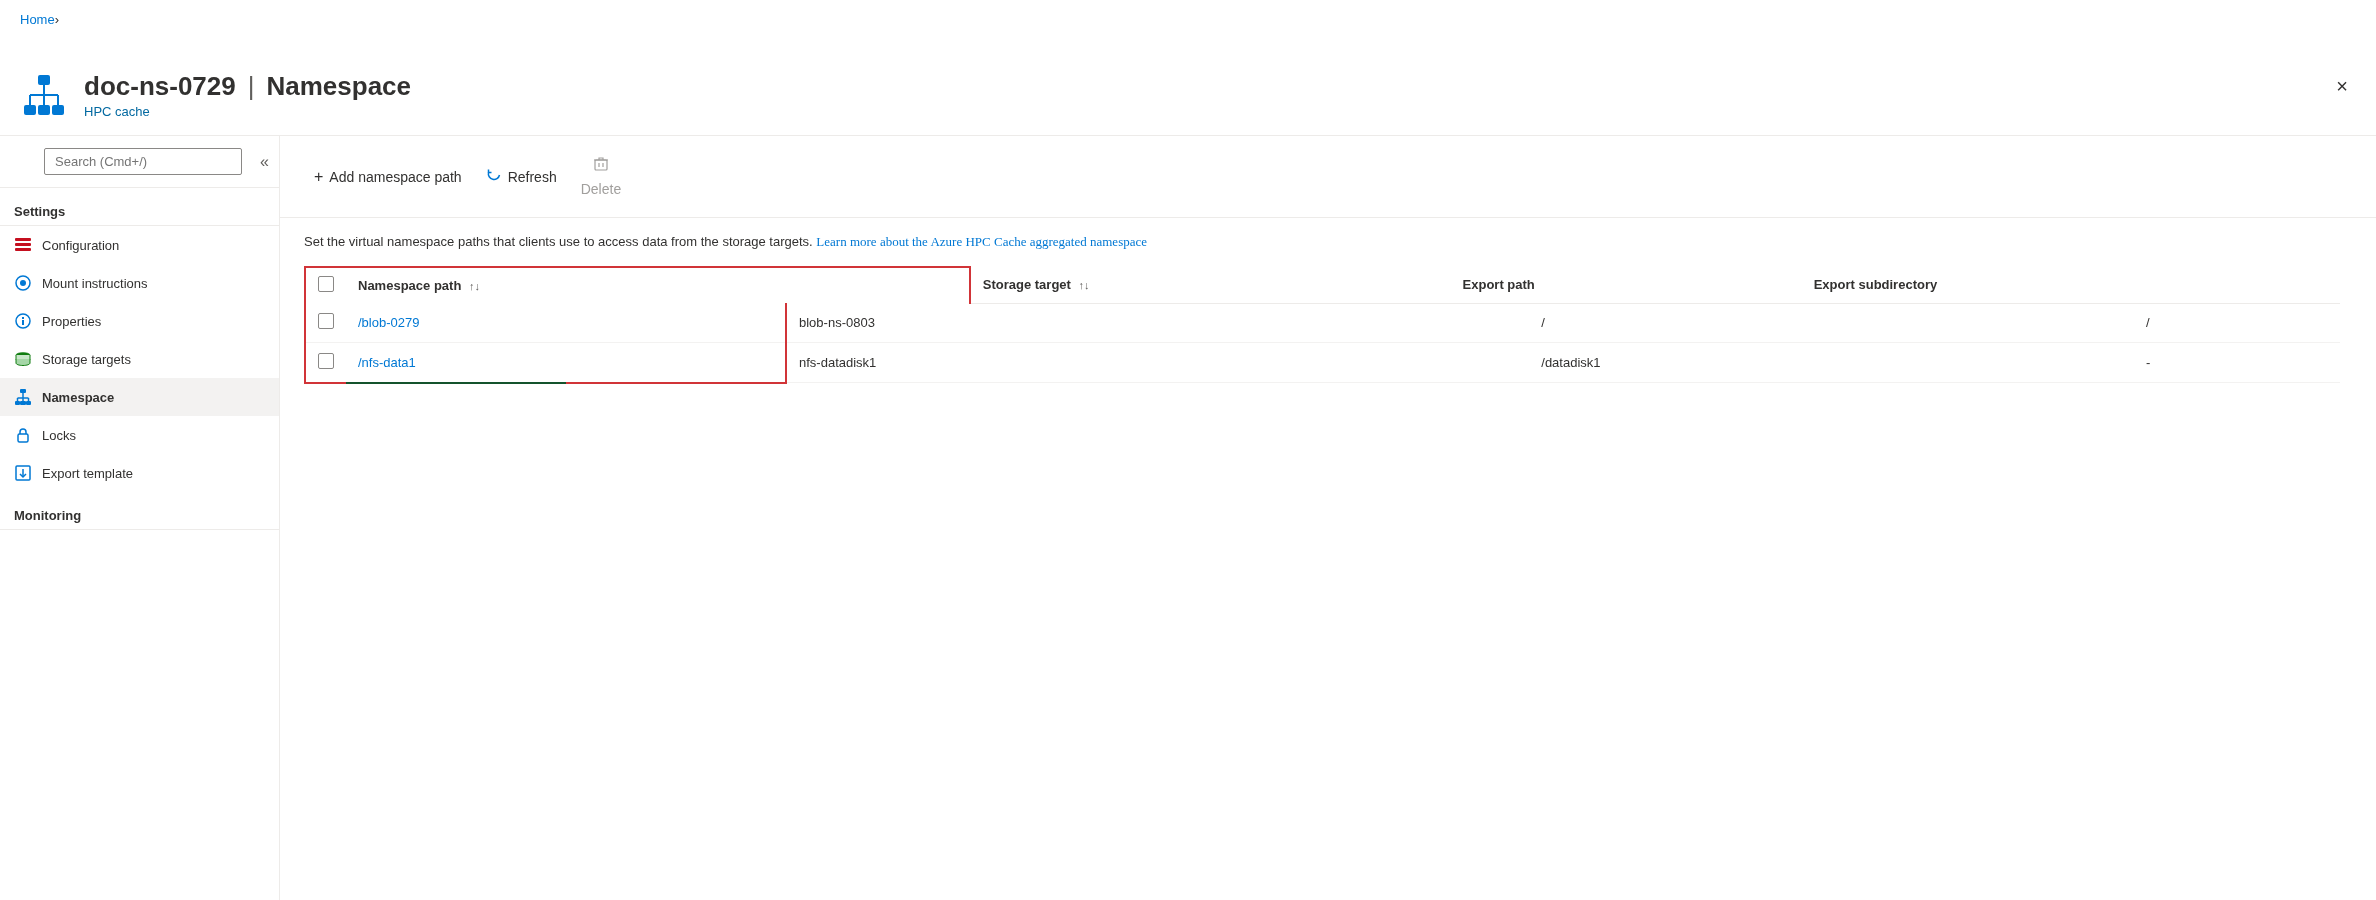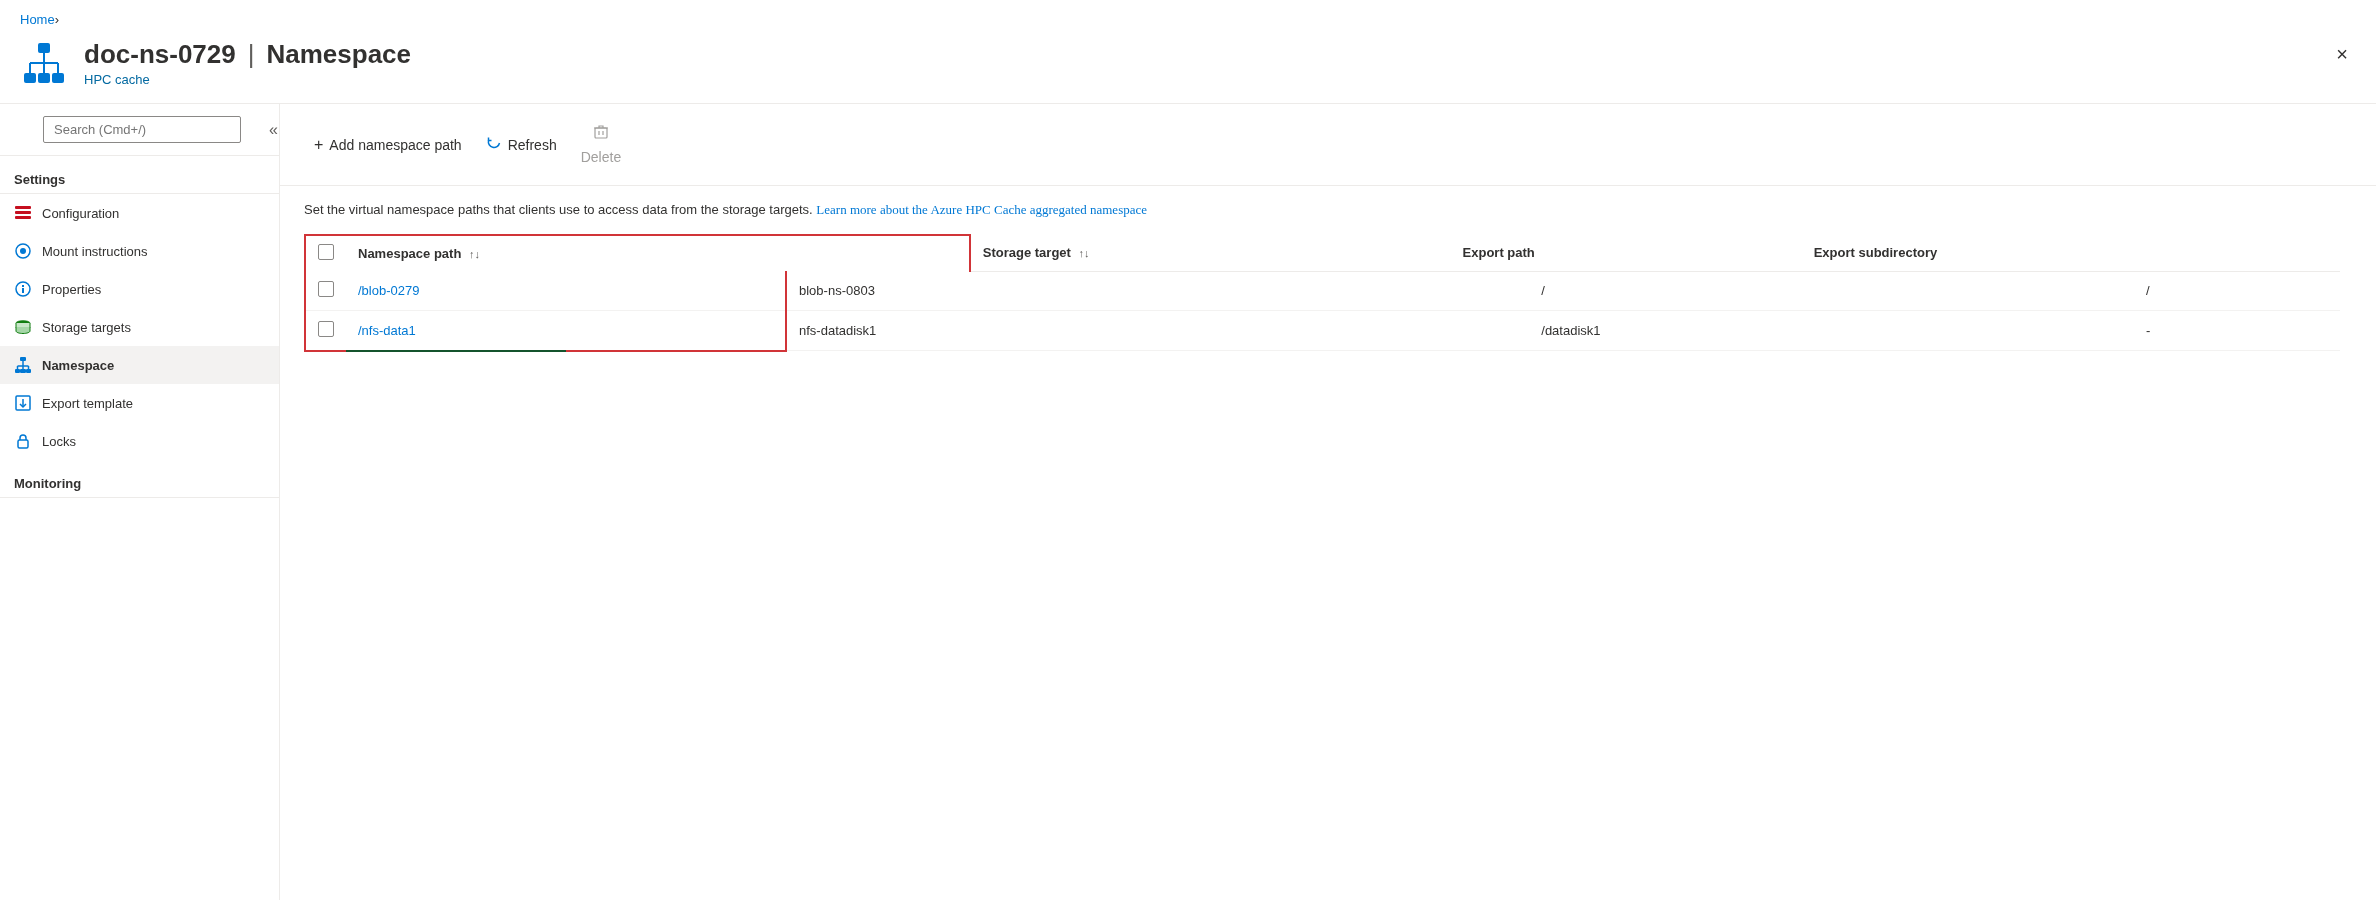--- a/index.html
+++ b/index.html
@@ -5,34 +5,34 @@
     * { box-sizing: border-box; margin: 0; padding: 0; }
     body { font-family: 'Segoe UI', Arial, sans-serif; font-size: 14px; color: #323130; background: #fff; height: 900px; overflow: hidden; }
 
     .app-container { display: flex; flex-direction: column; height: 100%; }
 
     
     .breadcrumb { padding: 12px 20px 4px 20px; display: flex; align-items: center; font-size: 13px; }
     .breadcrumb a { color: #0078d4; text-decoration: none; }
 
     
-    .page-header { display: flex; align-items: flex-start; justify-content: space-between; padding: 8px 20px 16px 20px; }
+    .page-header { display: flex; align-items: flex-start; justify-content: space-between; padding: 8px 20px 16px 20px; margin-top: 32px; }
     .page-header-left { display: flex; align-items: center; gap: 16px; }
     .page-icon { width: 48px; height: 48px; }
     .page-title-group h1 { font-size: 26px; font-weight: 600; color: #323130; display: flex; align-items: center; gap: 12px; }
     .page-title-group h1 .divider { font-weight: 300; color: #605e5c; }
     .page-title-group .subtitle { font-size: 13px; color: #0369a1; margin-top: 2px; }
     .close-btn { background: none; border: none; font-size: 20px; cursor: pointer; color: #323130; padding: 4px 8px; }
 
     
     .main-layout { display: flex; flex: 1; overflow: hidden; border-top: 1px solid #edebe9; }
 
     
     .sidebar { width: 280px; min-width: 280px; background: #fff; border-right: 1px solid #edebe9; display: flex; flex-direction: column; overflow-y: auto; }
-    .search-box { padding: 12px 21px; border-bottom: 1px solid #edebe9; display: flex; align-items: center; gap: 22px; }
+    .search-box { padding: 12px 32px; border-bottom: 1px solid #edebe9; display: flex; align-items: center; gap: 12px; }
     .search-box input { flex: 1; border: 1px solid #8a8886; border-radius: 2px; padding: 5px 10px; font-size: 13px; outline: none; }
     .collapse-btn { background: none; border: none; cursor: pointer; font-size: 16px; color: #605e5c; padding: 4px 6px; }
 
     .sidebar-section-label { padding: 16px 14px 6px 14px; font-size: 13px; font-weight: 600; color: #323130; border-bottom: 1px solid #edebe9; }
     .sidebar-item { display: flex; align-items: center; gap: 10px; padding: 10px 14px; cursor: pointer; color: #323130; font-size: 13px; }
     .sidebar-item.active { background: #f3f2f1; font-weight: 600; }
     .sidebar-icon { width: 18px; height: 18px; display: flex; align-items: center; justify-content: center; flex-shrink: 0; }
 
     
     .content { flex: 1; overflow-y: auto; padding: 0; }
@@ -163,38 +163,38 @@
             <line x1="3.5" y1="10" x2="14.5" y2="10" stroke="#0078d4" stroke-width="1.5"></line>
             <line x1="3.5" y1="10" x2="3.5" y2="13" stroke="#0078d4" stroke-width="1.5"></line>
             <line x1="9" y1="10" x2="9" y2="13" stroke="#0078d4" stroke-width="1.5"></line>
             <line x1="14.5" y1="10" x2="14.5" y2="13" stroke="#0078d4" stroke-width="1.5"></line>
           </svg>
         </span>
         <span>Namespace</span>
       </div>
 
       <div class="sidebar-item">
+        <span class="sidebar-icon icon-locks">
+          <svg viewBox="0 0 18 18" fill="none" xmlns="http://www.w3.org/2000/svg">
+            <rect x="4" y="8" width="10" height="8" rx="1.5" stroke="#0078d4" stroke-width="1.5" fill="none"></rect>
+            <path d="M6 8V6a3 3 0 016 0v2" stroke="#0078d4" stroke-width="1.5" fill="none"></path>
+          </svg>
+        </span>
+        <span>Locks</span>
+      </div>
+
+      <div class="sidebar-item">
         <span class="sidebar-icon icon-export">
           <svg viewBox="0 0 18 18" fill="none" xmlns="http://www.w3.org/2000/svg">
             <rect x="2" y="2" width="14" height="14" rx="1" stroke="#0078d4" stroke-width="1.5" fill="none"></rect>
             <path d="M6 10l3 3 3-3" stroke="#0078d4" stroke-width="1.5" fill="none"></path>
             <line x1="9" y1="5" x2="9" y2="13" stroke="#0078d4" stroke-width="1.5"></line>
           </svg>
         </span>
         <span>Export template</span>
-      </div>
-
-      <div class="sidebar-item">
-        <span class="sidebar-icon icon-locks">
-          <svg viewBox="0 0 18 18" fill="none" xmlns="http://www.w3.org/2000/svg">
-            <rect x="4" y="8" width="10" height="8" rx="1.5" stroke="#0078d4" stroke-width="1.5" fill="none"></rect>
-            <path d="M6 8V6a3 3 0 016 0v2" stroke="#0078d4" stroke-width="1.5" fill="none"></path>
-          </svg>
-        </span>
-        <span>Locks</span>
       </div>
 
       <div class="sidebar-section-label">Monitoring</div>
     </div>
 
     <div class="content">
 
       <div class="toolbar">
         <button class="toolbar-btn">
           <span style="font-size:16px; font-weight:300;">+</span>

